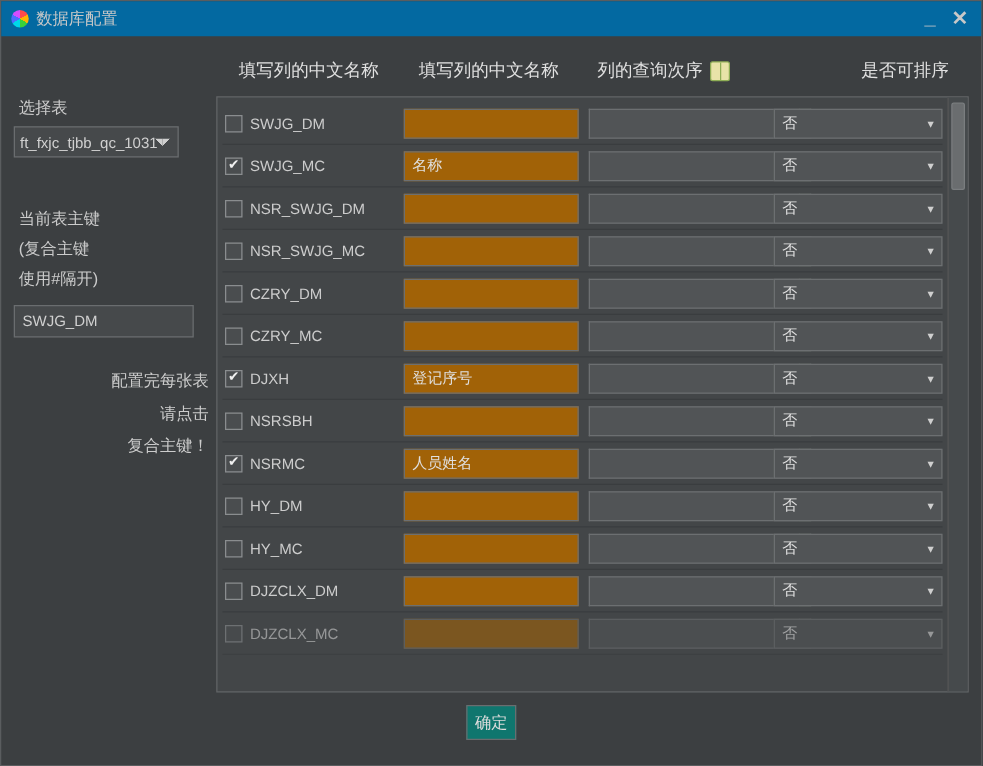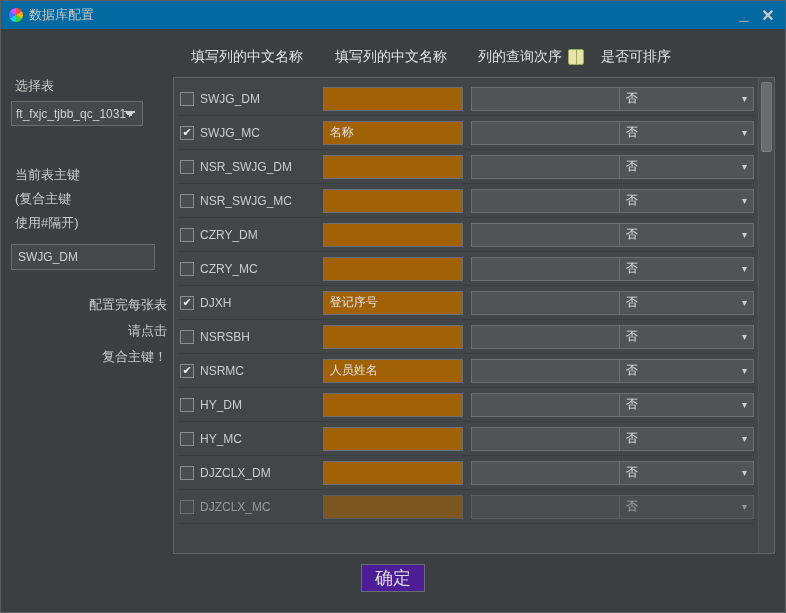--- a/index.html
+++ b/index.html
@@ -69,21 +69,21 @@
   
   .main { flex: 1; display: flex; flex-direction: column; min-width: 0; margin-left: 6px; }
   .col-headers {
     height: 40px; display: flex; align-items: center;
     gap: 0; color: #e0e0e0; font-size: 14px; font-weight: 500;
     padding-right: 16px;
   }
   .hcol1 { width: 148px; text-align: center; }
   .hcol2 { width: 140px; text-align: center; }
   .hcol3 { width: 140px; text-align: right; display:flex; align-items:center; justify-content:center; gap:6px;}
-  .hcol4 { flex: 1; text-align: left; }
+  .hcol4 { flex: 1; text-align: right; }
   .book-icon { display:inline-block; width:16px; height:16px; border:1px solid #8fae56; background:#e8e3a8; border-radius:2px; position:relative; }
   .book-icon::before { content:""; position:absolute; left:50%; top:0; bottom:0; width:1px; background:#8fae56;}
 
   .grid-wrap {
     flex: 1; background: #434648;
     border: 1px solid #616466;
     display: flex; min-height: 0;
   }
   .rows {
     flex: 1; overflow-y: hidden; padding: 4px 4px 4px 4px;
@@ -134,23 +134,23 @@
   }
   .vscroll .thumb {
     position:absolute; left:2px; right:2px; top:4px; height:70px;
     background: #6a6d6f; border:1px solid #7a7d7f; border-radius:2px;
   }
 
   .footer {
     height: 48px; display:flex; align-items:center; justify-content:center;
   }
   .ok-btn {
-    width: 64px; height: 28px;
-    background: #4c1d95; border: 1px solid #6a6d6f;
-    color: #dcdcdc; font-size: 18px; cursor:pointer;
+    width: 40px; height: 28px;
+    background: #0f766e; border: 1px solid #6a6d6f;
+    color: #dcdcdc; font-size: 13px; cursor:pointer;
   }
 
   .gridrow.cut { opacity: 0.6; }
 </style>
 </head>
 <body>
 
 <div class="window">
   <div class="titlebar">
     <span class="app-icon"></span>

